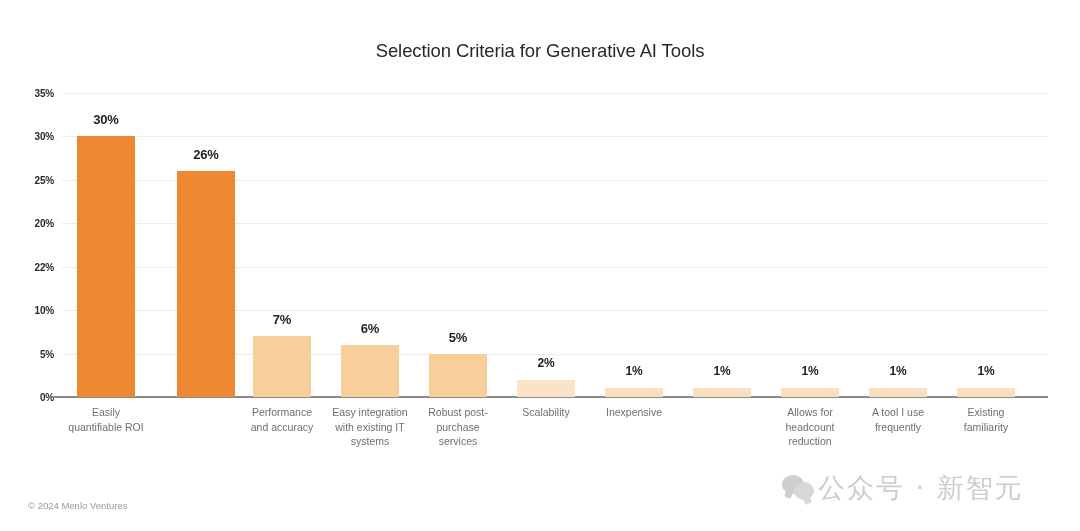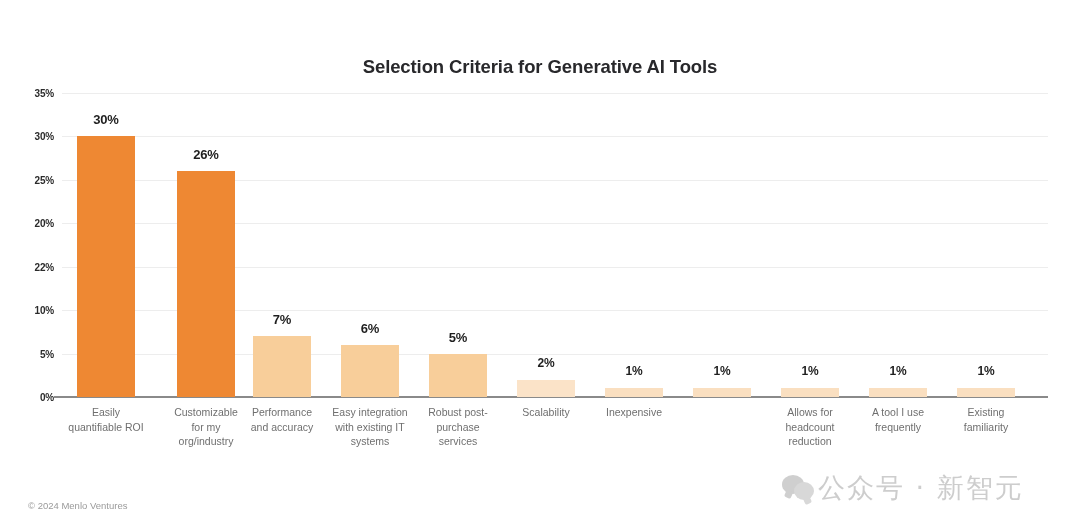--- a/index.html
+++ b/index.html
@@ -13,25 +13,25 @@
     position: relative;
     overflow: hidden;
     font-family: "Liberation Sans", sans-serif;
     -webkit-font-smoothing: antialiased;
   }
 
   
   #chart-title {
     position: absolute;
     left: 0;
-    top: 56px;
+    top: 40px;
     width: 1080px;
     text-align: center;
     font-size: 18.5px;
-    font-weight: bold;
+    font-weight: normal;
     color: #28282b;
     letter-spacing: -0.1px;
   }
 
   
   
   #plot-area {
     position: absolute;
     left: 62px;
     top: 93px;
@@ -227,25 +227,20 @@
       <div class="bar" style="height: 260.571px; background: rgb(238, 136, 51);"></div>
       <div class="bar-value" style="top: 112.429px;">30%</div>
       <div class="cat-label">
         <div>Easily</div>
         <div>quantifiable ROI</div>
       </div>
     </div>
     <div class="bar-group" style="left: 100px;">
       <div class="bar" style="height: 225.829px; background: rgb(238, 136, 51);"></div>
       <div class="bar-value" style="top: 147.171px;">26%</div>
-      <div class="cat-label">
-        <div>Customizable</div>
-        <div>for my</div>
-        <div>org/industry</div>
-      </div>
     </div>
     <div class="bar-group" style="left: 176px;">
       <div class="bar" style="height: 60.8px; background: rgb(248, 206, 154);"></div>
       <div class="bar-value" style="top: 312.2px;">7%</div>
       <div class="cat-label">
         <div>Performance</div>
         <div>and accuracy</div>
       </div>
     </div>
     <div class="bar-group" style="left: 264px;">

